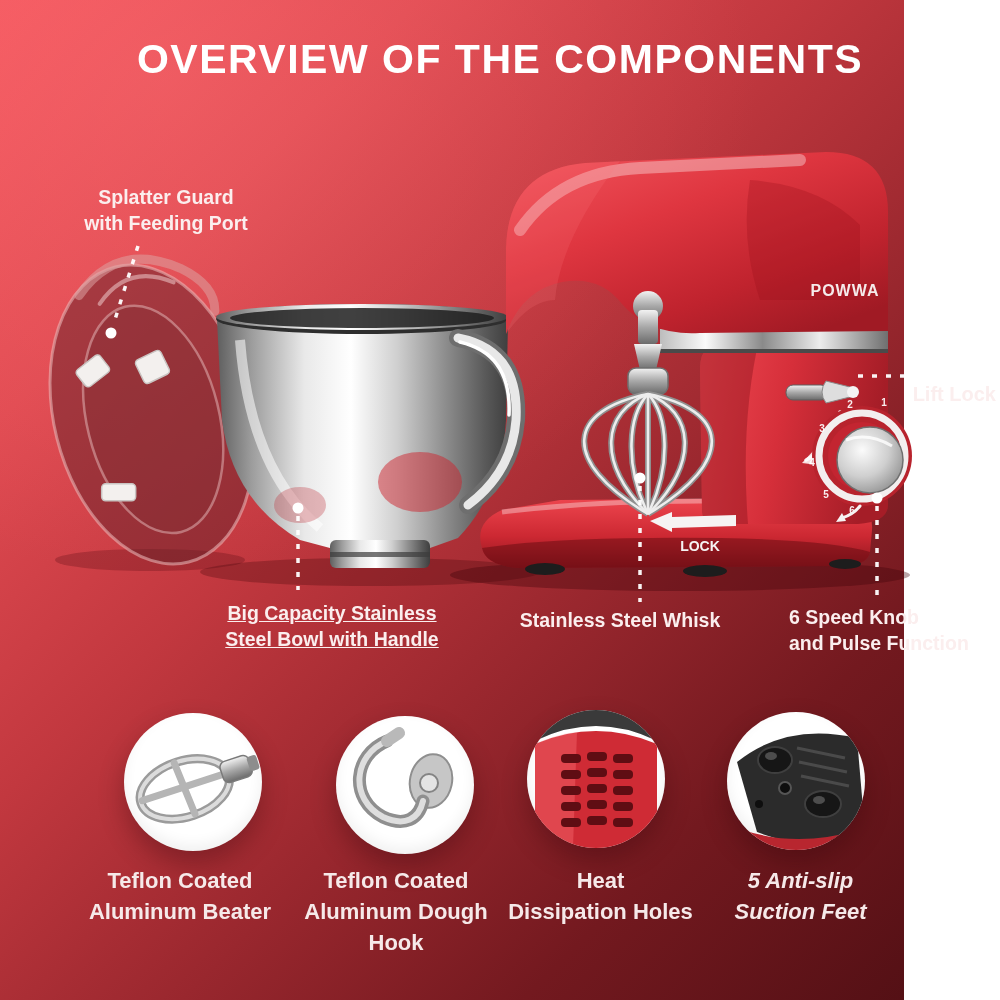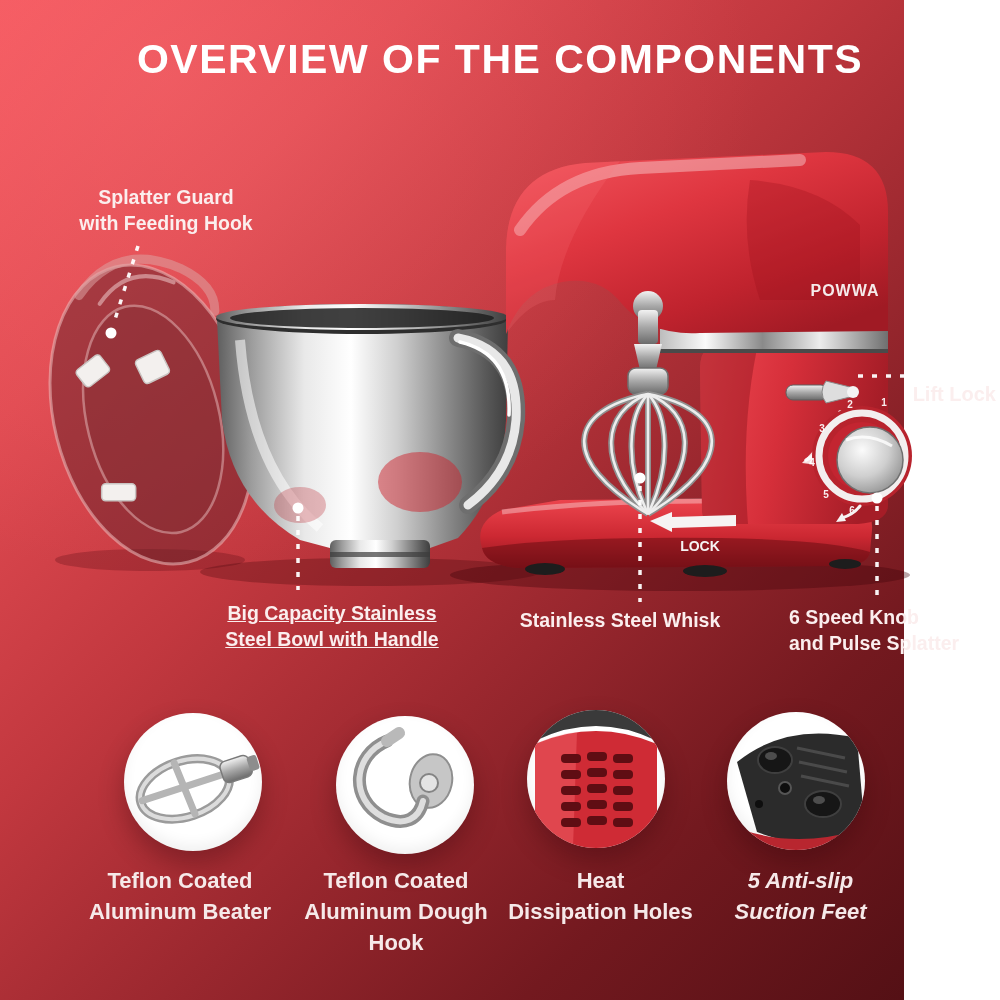--- a/index.html
+++ b/index.html
@@ -211,35 +211,35 @@
     <g fill="#ffffff">
       <circle cx="111" cy="333" r="5.5"></circle>
       <circle cx="298" cy="508" r="5.5"></circle>
       <circle cx="640" cy="478" r="5.5"></circle>
       <circle cx="877" cy="498" r="5.5"></circle>
     </g>
   </svg>
 
   <div class="callout co-splatter">
     <span class="ln">Splatter Guard</span>
-    <span class="ln">with Feeding Hook</span>
+    <span class="ln">with Feeding Port</span>
   </div>
   <div class="callout co-liftlock">
     <span class="ln">Lift Lock</span>
   </div>
   <div class="callout co-bowl">
     <span class="ln">Big Capacity Stainless</span>
     <span class="ln">Steel Bowl with Handle</span>
   </div>
   <div class="callout co-whisk">
     <span class="ln">Stainless Steel Whisk</span>
   </div>
   <div class="callout co-knob">
     <span class="ln">6 Speed Knob</span>
-    <span class="ln">and Pulse Splatter</span>
+    <span class="ln">and Pulse Function</span>
   </div>
 
   <div class="comp-circle cc-1">
     <svg width="138" height="138" viewBox="-69 -69 138 138">
       <g transform="rotate(-18)">
         <ellipse cx="-10" cy="4" rx="46" ry="28" fill="none" stroke="#9b9b9b" stroke-width="9"></ellipse>
         <ellipse cx="-10" cy="4" rx="46" ry="28" fill="none" stroke="#dcdcdc" stroke-width="4"></ellipse>
         <path d="M-54,2 L34,2 M-12,-24 L-8,31" stroke="#b5b5b5" stroke-width="7" stroke-linecap="round"></path>
         <rect x="30" y="-10" width="30" height="22" rx="6" fill="url(#steelV)" stroke="#7a7a7a" stroke-width="1.5"></rect>
         <rect x="58" y="-7" width="10" height="15" rx="3" fill="#8d8d8d"></rect>

